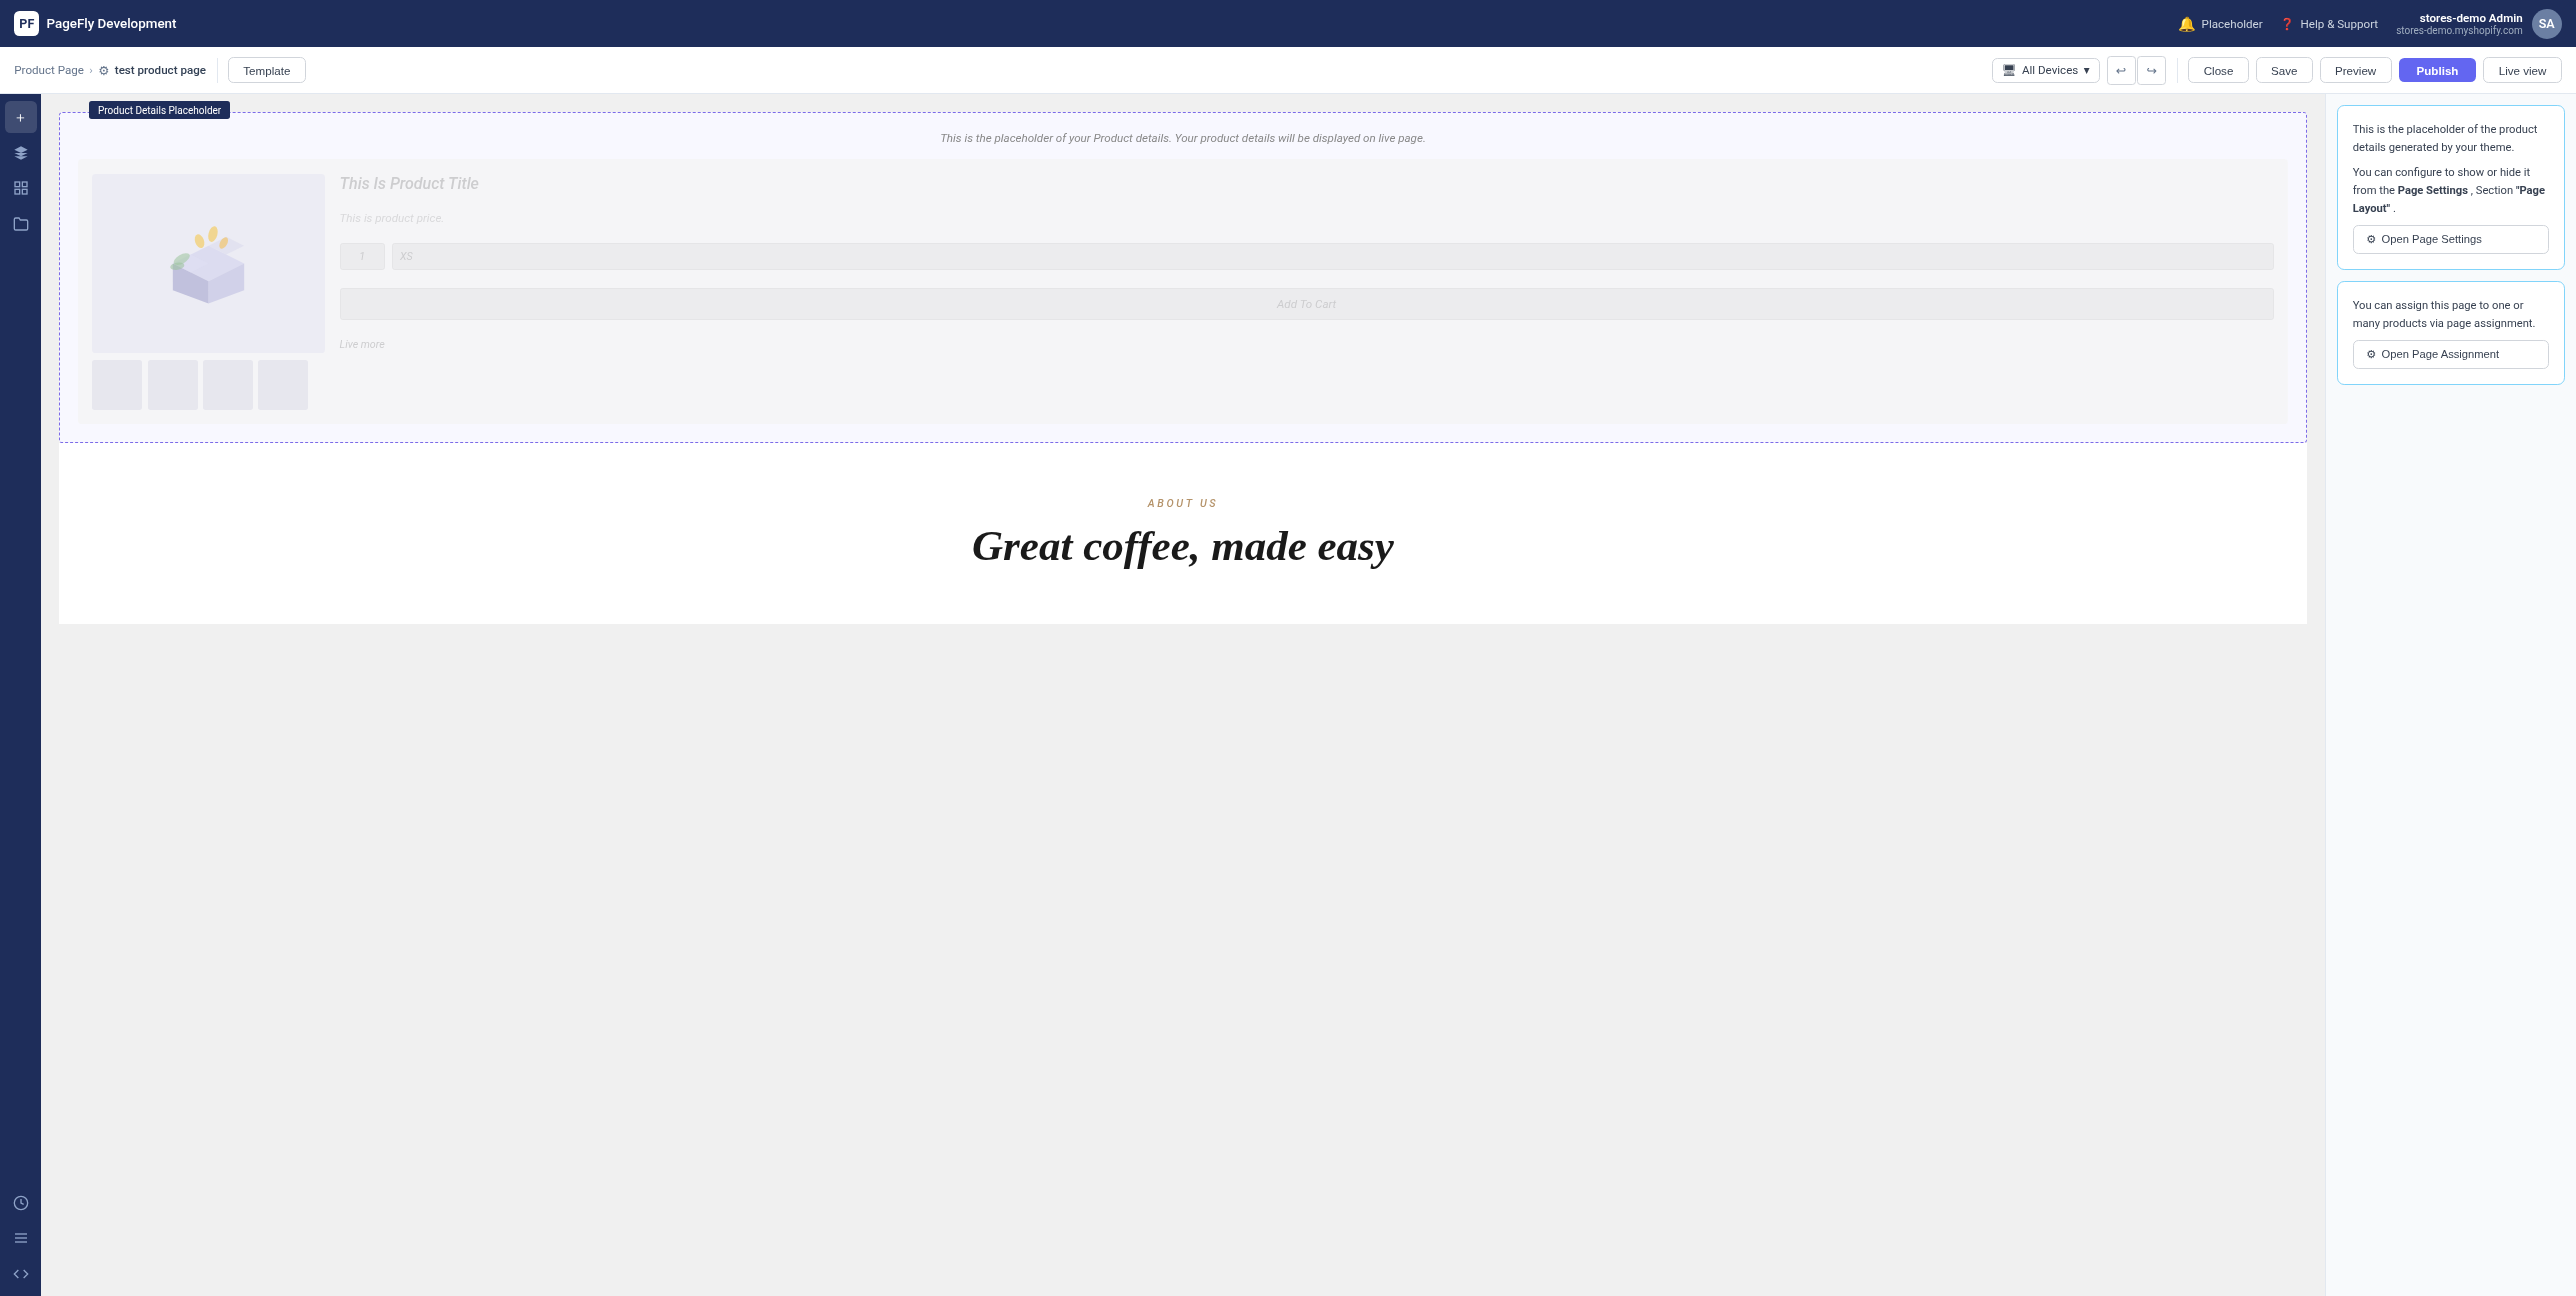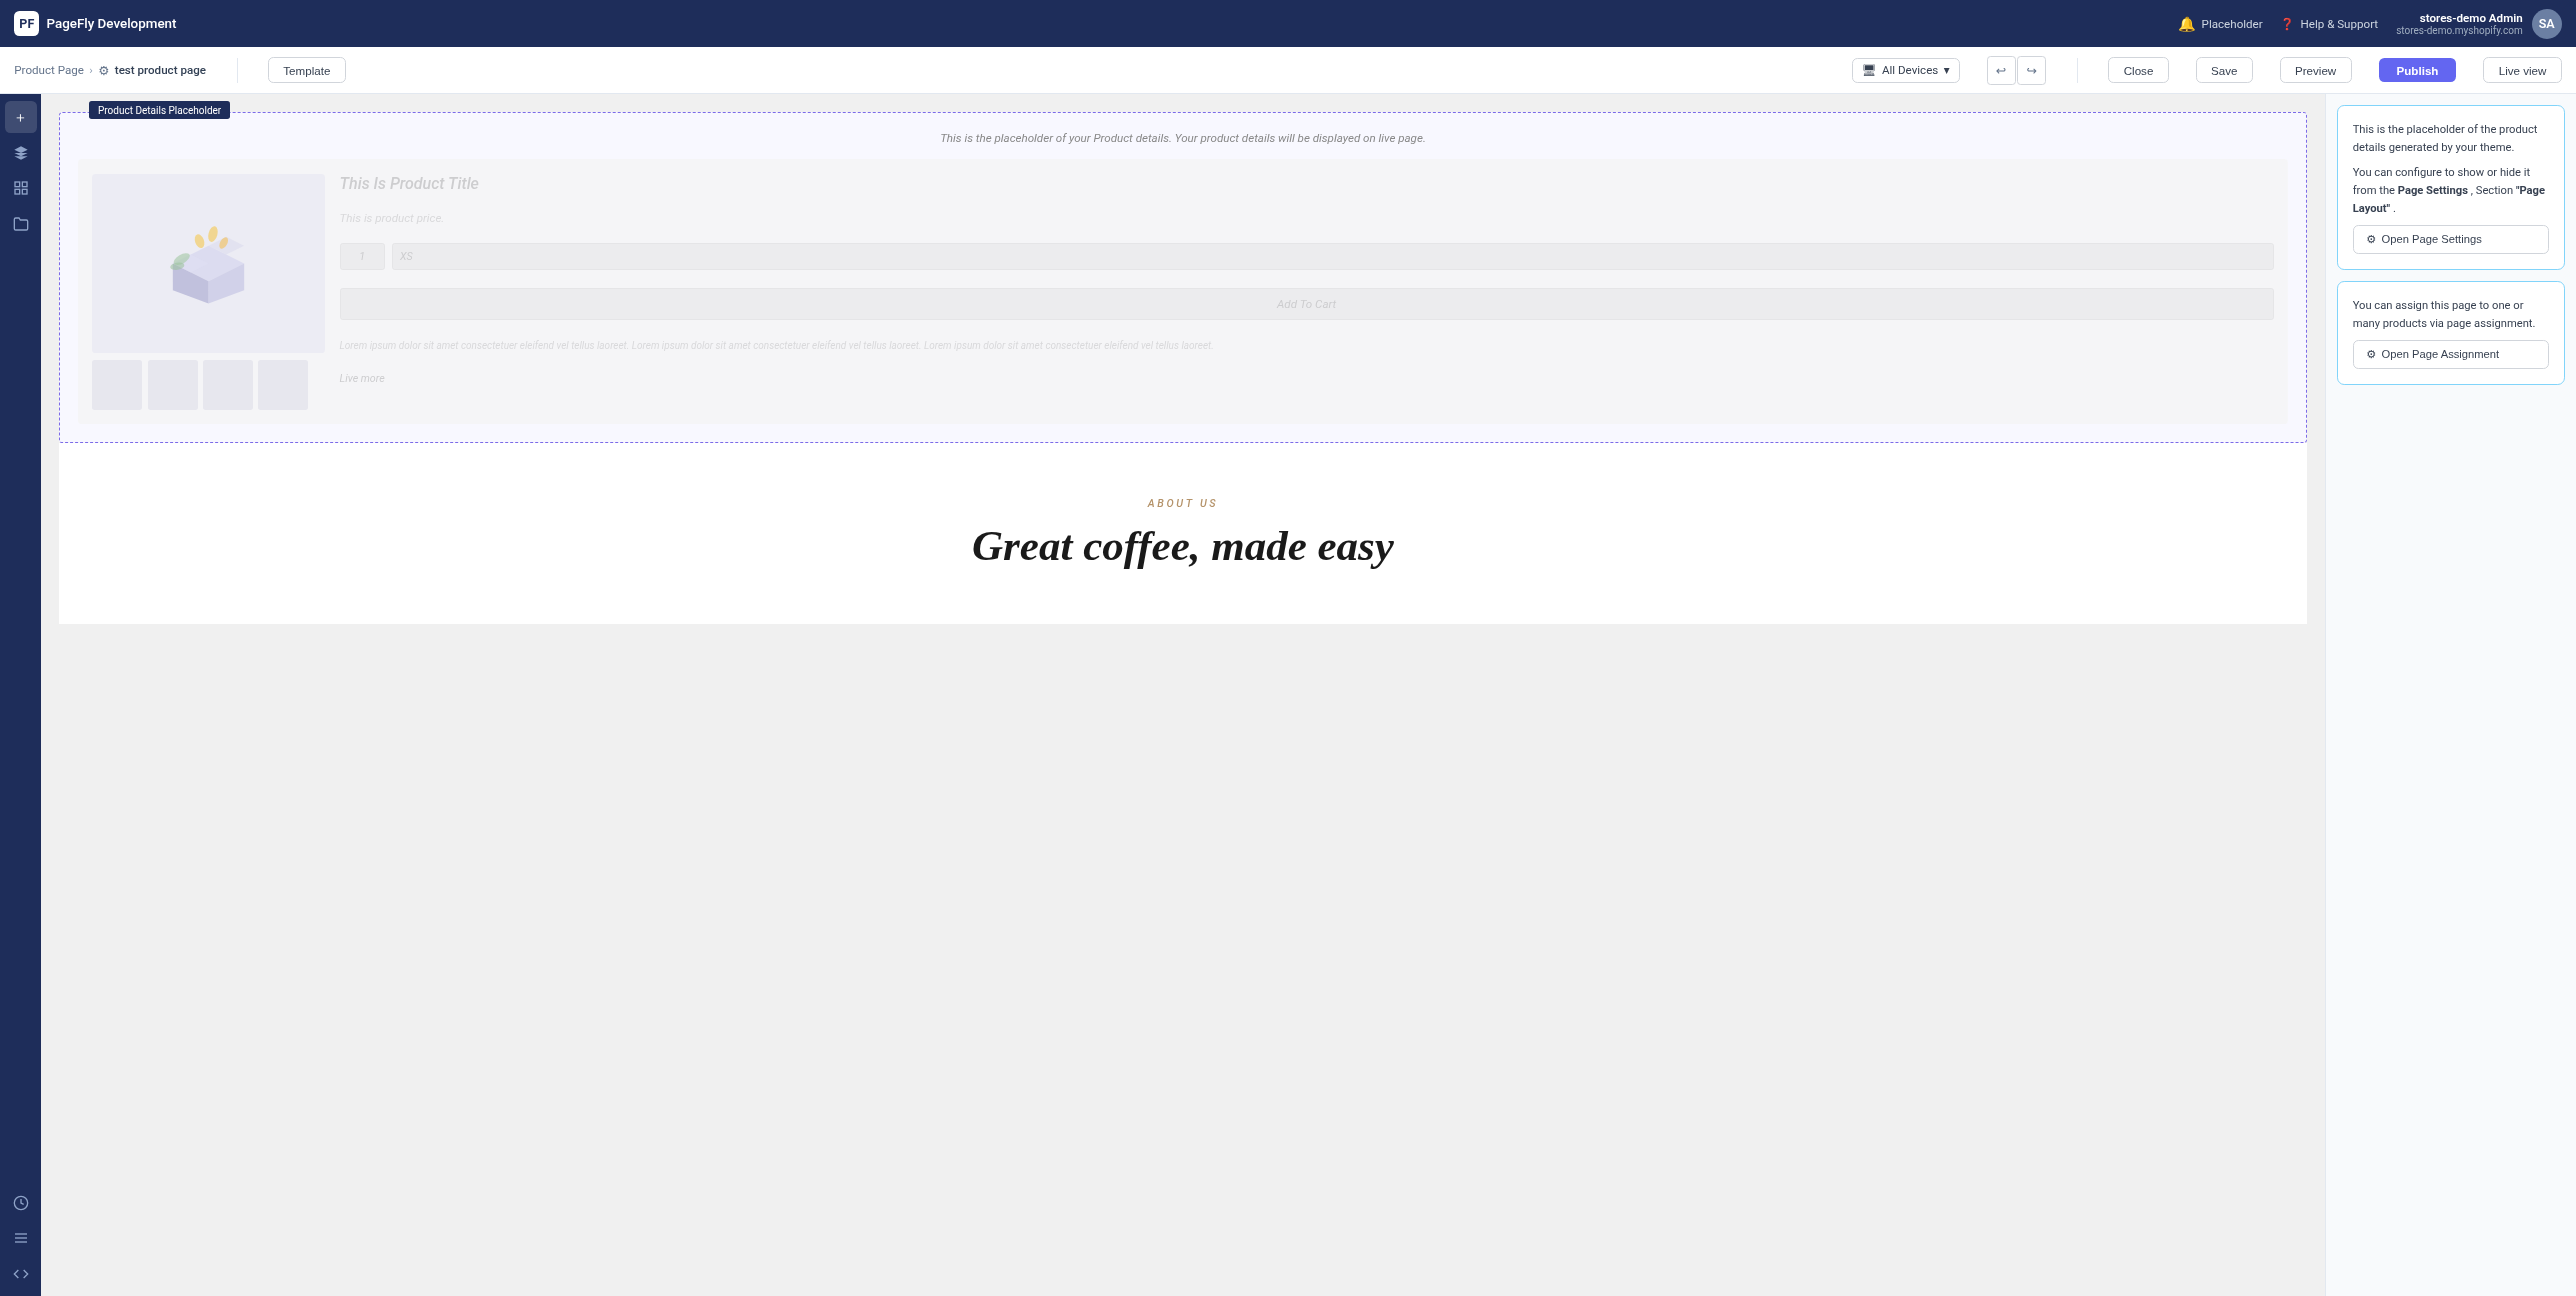--- a/index.html
+++ b/index.html
@@ -74,21 +74,21 @@
     .user-domain { font-size: 10px; color: #a0aec0; }
 
     
     .toolbar {
       background: white;
       height: 47px;
       display: flex;
       align-items: center;
       padding: 0 14.3px;
       border-bottom: 0.9px solid #e2e8f0;
-      gap: 27px;
+      gap: 7px;
       z-index: 99;
       position: relative;
     }
     .breadcrumb {
       display: flex;
       align-items: center;
       gap: 5.4px;
       font-size: 11.6px;
       color: #64748b;
     }
@@ -561,21 +561,20 @@
             </div>
 
             <div class="product-details-area">
               <div class="product-title-fake">This Is Product Title</div>
               <div class="product-price-fake">This is product price.</div>
               <div class="product-options-row">
                 <div class="qty-box">1</div>
                 <div class="variant-box">XS</div>
               </div>
               <div class="add-to-cart-fake">Add To Cart</div>
-              <div class="lorem-text-fake">Lorem ipsum dolor sit amet consectetuer eleifend vel tellus laoreet. Lorem ipsum dolor sit amet consectetuer eleifend vel tellus laoreet. Lorem ipsum dolor sit amet consectetuer eleifend vel tellus laoreet.</div>
               <div class="show-more-fake">Live more</div>
             </div>
           </div>
         </div>
 
         <div class="about-us-section">
           <div class="about-us-subtitle">ABOUT US</div>
           <div class="about-us-title">Great coffee, made easy</div>
         </div>
       </div>

